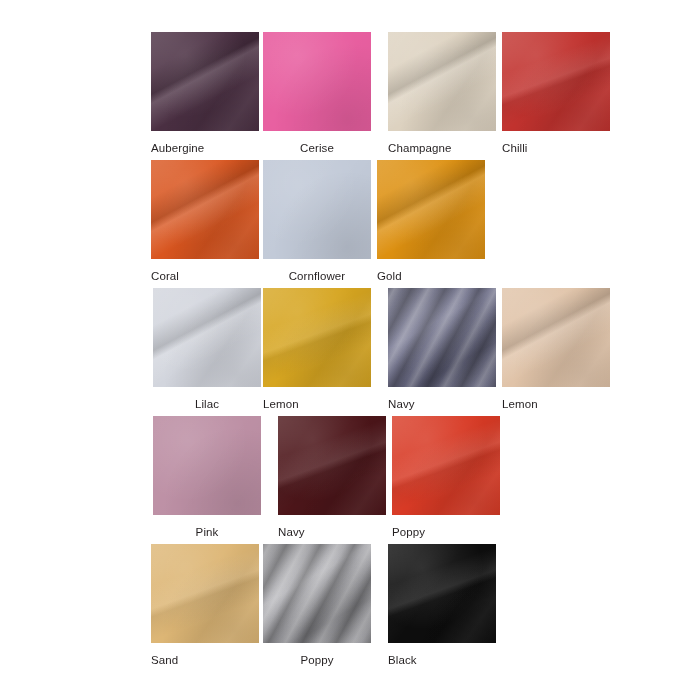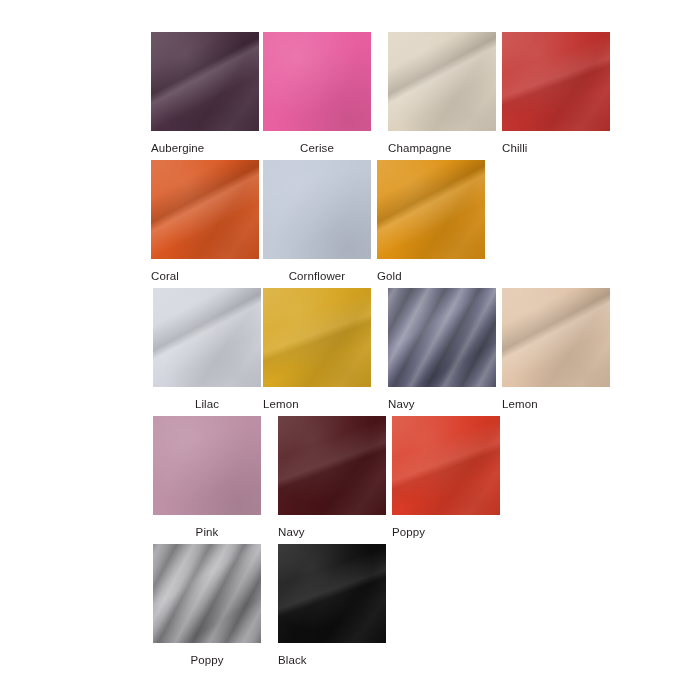--- a/index.html
+++ b/index.html
@@ -252,20 +252,28 @@
         <div class="swatch-cell col-4">
           <div class="swatch-image " title="Poppy" style="background-color: rgb(216, 58, 37);">
             <div class="sheen"></div>
             <div class="fold"></div>
             <div class="vign"></div>
           </div>
           <div class="swatch-label">Poppy</div>
         </div>
       </div>
       <div class="swatch-row">
+        <div class="swatch-cell col-1">
+          <div class="swatch-image " title="Sand" style="background-color: rgb(221, 182, 117);">
+            <div class="sheen"></div>
+            <div class="fold"></div>
+            <div class="vign"></div>
+          </div>
+          <div class="swatch-label">Sand</div>
+        </div>
         <div class="swatch-cell col-2">
           <div class="swatch-image crumpled" title="Silver" style="background-color: rgb(168, 168, 173);">
             <div class="sheen"></div>
             <div class="fold"></div>
             <div class="vign"></div>
           </div>
           <div class="swatch-label">Poppy</div>
         </div>
         <div class="swatch-cell col-3">
           <div class="swatch-image " title="Black" style="background-color: rgb(13, 13, 13);">

